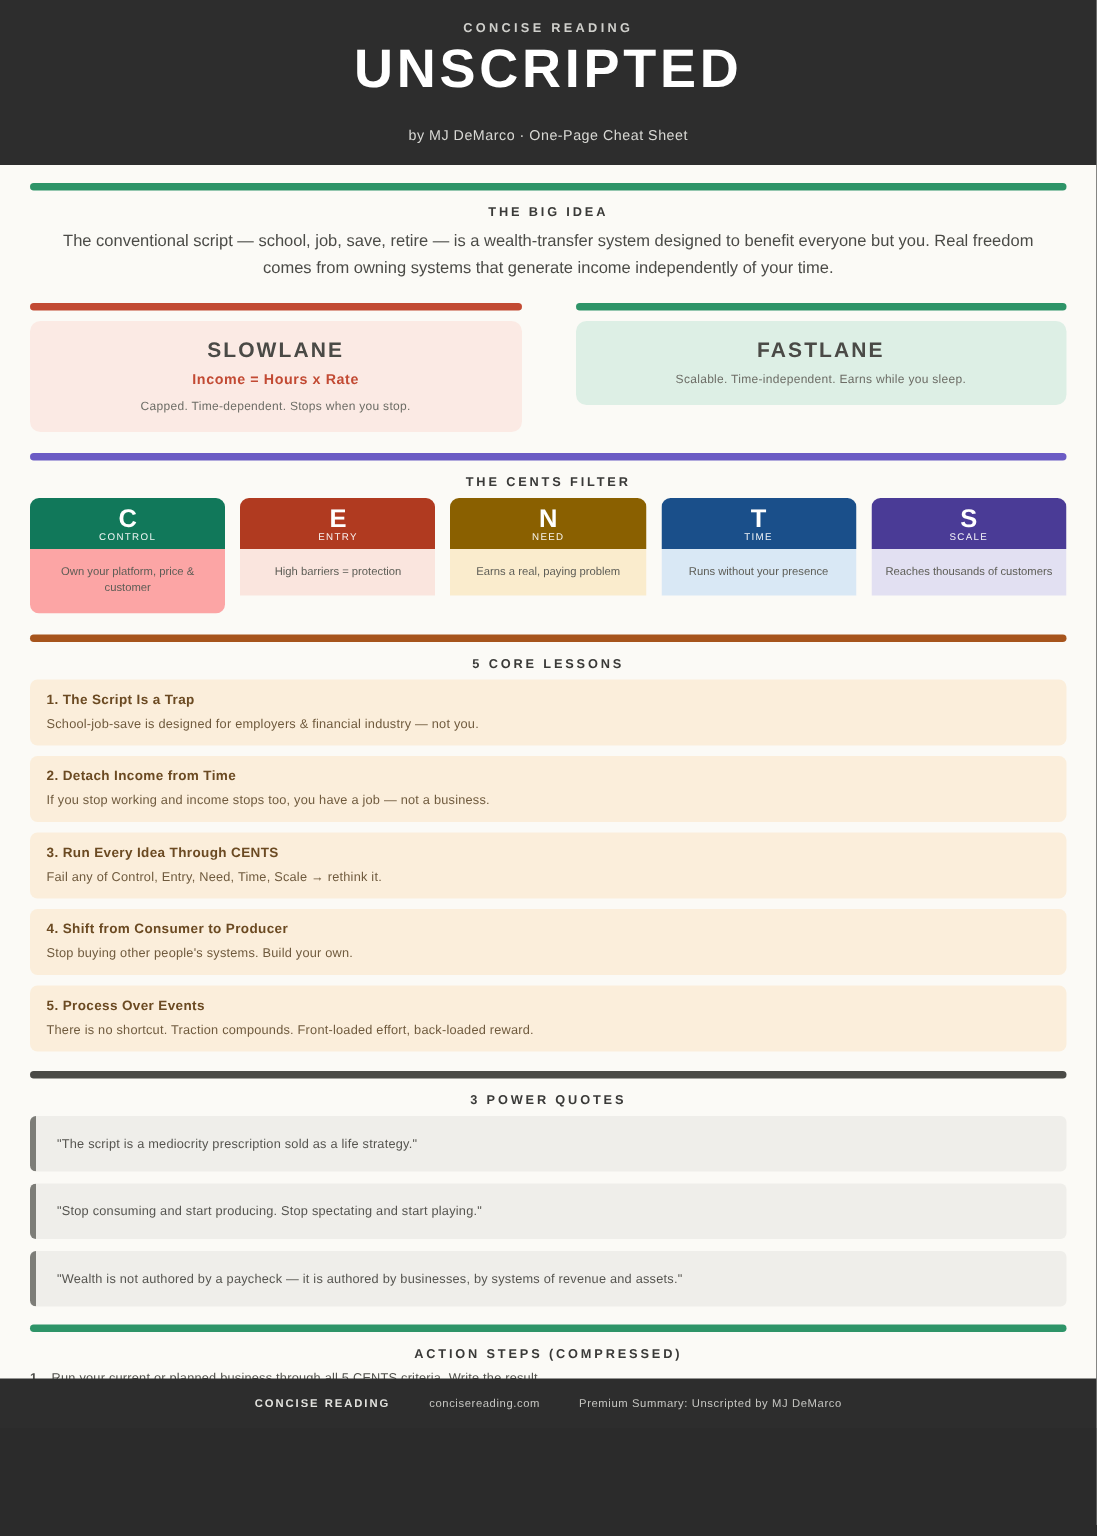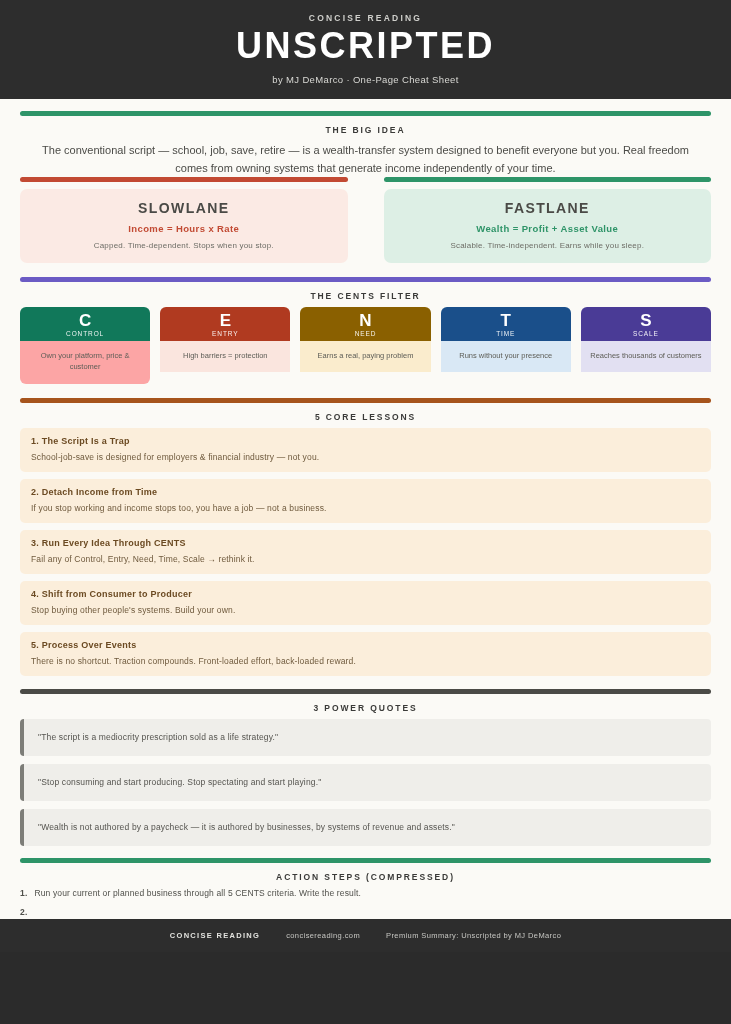--- a/index.html
+++ b/index.html
@@ -37,21 +37,21 @@
     color: #ffffff;
     font-size: 36px;
     font-weight: bold;
     letter-spacing: 2.5px;
     margin-top: 4px;
     line-height: 1.05;
   }
   .header-sub {
     color: #d8d8d4;
     font-size: 9.5px;
-    margin-top: 9px;
+    margin-top: 20px;
     letter-spacing: .35px;
   }
 
   
   .body {
     flex: 1 1 auto;
     padding: 12px 20px 0;
     overflow: hidden;
   }
   .rule {
@@ -73,20 +73,21 @@
     font-size: 11px;
     line-height: 1.65;
     color: #4b4b47;
     padding: 0 14px;
   }
 
   
   .lanes {
     display: flex;
     gap: 36px;
+    margin-top: 14px;
   }
   .lane { flex: 1 1 0; }
   .lane-card {
     border-radius: 7px;
     padding: 11px 10px 13px;
     text-align: center;
     margin-top: 7px;
   }
   .lane-name {
     font-size: 14px;
@@ -240,21 +241,20 @@
         <div class="lane-card">
           <div class="lane-name">SLOWLANE</div>
           <div class="lane-formula" id="slow-formula" style="color: rgb(194, 74, 51);">Income = Hours x Rate</div>
           <div class="lane-desc">Capped. Time-dependent. Stops when you stop.</div>
         </div>
       </div>
       <div class="lane lane-fast">
         <div class="rule" id="rule-fast" style="background: rgb(46, 148, 104);"></div>
         <div class="lane-card">
           <div class="lane-name">FASTLANE</div>
-          <div class="lane-formula" id="fast-formula" style="color: rgb(46, 148, 104);">Wealth = Profit + Asset Value</div>
           <div class="lane-desc">Scalable. Time-independent. Earns while you sleep.</div>
         </div>
       </div>
     </div>
 
     <div class="cents-wrap">
       <div class="rule" id="rule-cents" style="background: rgb(107, 91, 196);"></div>
       <div class="sec-title">THE CENTS FILTER</div>
       <div class="cents-row" id="cents-row">
           <div class="cent-card">

